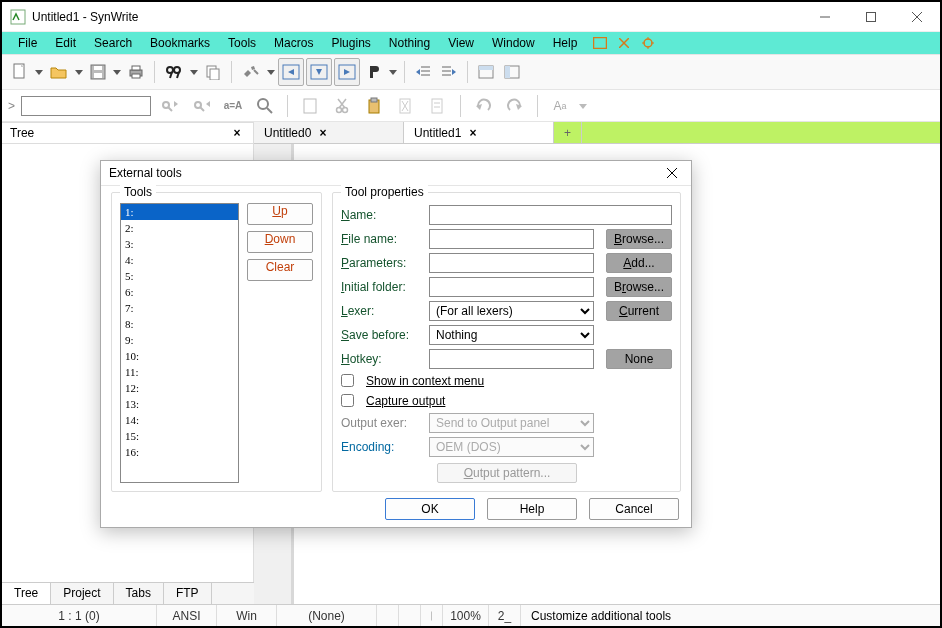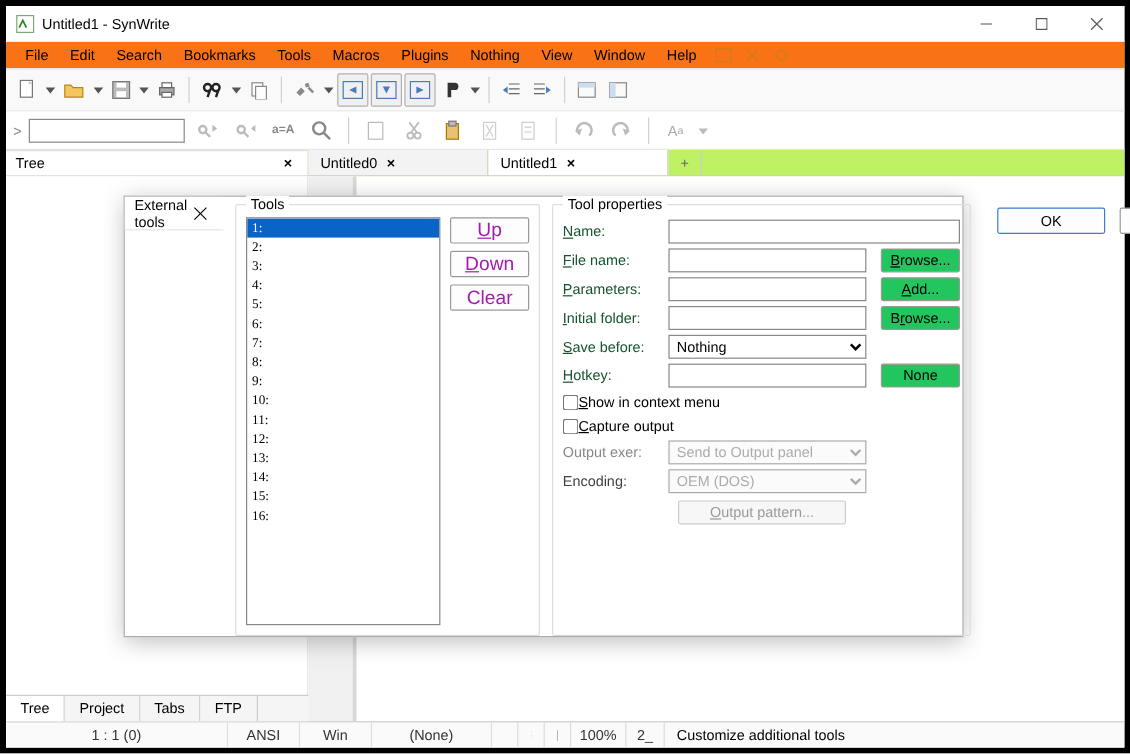--- a/index.html
+++ b/index.html
@@ -1,24 +1,24 @@
 <!DOCTYPE html>
 <html><head>
 <meta charset="utf-8">
 <style>
   * { box-sizing: border-box; }
   html,body { margin:0; padding:0; font-family: "Segoe UI", Tahoma, sans-serif; font-size:12px; color:#000; background:#fff; }
-  .window { width:942px; height:628px; display:flex; flex-direction:column; border:5px solid #000000; position:relative; background:#fff;}
+  .window { width:942px; height:628px; display:flex; flex-direction:column; border:2px solid #000000; position:relative; background:#fff;}
   .titlebar { height:30px; display:flex; align-items:center; padding:0 0 0 8px; background:#fff; border-bottom:1px solid #eee; }
   .titlebar .app-icon { width:16px; height:16px; margin-right:6px; }
   .titlebar .title { flex:1; color:#000; font-size:12px; }
   .titlebar .win-controls { display:flex; }
   .win-btn { width:46px; height:30px; display:flex; align-items:center; justify-content:center; color:#555; }
   .win-btn svg { pointer-events:none; }
-  .menubar { height:22px; display:flex; align-items:center; gap:2px; padding:0 8px; background:#f97316; }
+  .menubar { height:22px; display:flex; align-items:center; gap:2px; padding:0 8px; background:#5eead4; }
   .menubar .menu-item { padding:2px 8px; color:#000; white-space:nowrap; }
   .menubar .menu-icon { margin-left:4px; width:18px; display:flex; justify-content:center; }
   .toolbar { height:36px; display:flex; align-items:center; gap:2px; padding:2px 6px; border-top:1px solid #e5e5e5; border-bottom:1px solid #e5e5e5; background:#f9f9f9; }
   .tb-btn { min-width:24px; height:28px; display:flex; align-items:center; justify-content:center; padding:0 3px; border:1px solid transparent; border-radius:2px; position:relative;}
   .tb-btn.box { border:1px solid #b0b0b0; background:#f0f0f0;}
   .tb-sep { width:1px; height:22px; background:#d0d0d0; margin:0 4px; }
   .tb-drop { width:10px; display:flex; align-items:center; justify-content:center; }
   .search-row { height:32px; display:flex; align-items:center; gap:4px; padding:0 6px; border-bottom:1px solid #e5e5e5; background:#fff;}
   .search-row input { width:130px; height:20px; border:1px solid #888; padding:0 4px; font-size:12px;}
   .search-row .sb-label{ color:#888; margin-right:2px;}
@@ -36,49 +36,49 @@
   .right { flex:1; display:flex; flex-direction:column; }
   .doc-tabs { height:22px; display:flex; align-items:stretch; background:#bef264; border-bottom:1px solid #ccc;}
   .doc-tab { display:flex; align-items:center; gap:8px; padding:0 10px; border-right:1px solid #ccc; background:#f3f3f3; min-width:150px;}
   .doc-tab.active{ background:#fff; }
   .doc-tab .x{ font-weight:bold; color:#000;}
   .doc-add { width:28px; display:flex; align-items:center; justify-content:center; color:#666; border-right:1px solid #ccc;}
   .editor { flex:1; display:flex; background:#fff;}
   .gutter { width:40px; background:#f0f0f0; border-right:3px solid #d8d8d8;}
   .statusbar { height:22px; display:flex; align-items:center; border-top:1px solid #ccc; background:#fafafa; font-size:12px;}
   .sb-cell { padding:0 10px; border-right:1px solid #ddd; height:100%; display:flex; align-items:center; justify-content:center; color:#333;}
-  .sb-cell.first{ width:185px; justify-content:center;}
+  .sb-cell.first{ width:155px; justify-content:center;}
   .sb-icon { width:22px; justify-content:center;}
   .sb-flex { flex:1; padding:0 10px; display:flex; align-items:center;}
 
   
-  .modal { position:absolute; left:98px; top:158px; width:700px; height:368px; background:#fff; border:1px solid #aaa; box-shadow:0 4px 18px rgba(0,0,0,.25); display:flex; flex-direction:row; }
+  .modal { position:absolute; left:98px; top:158px; width:592px; height:368px; background:#fff; border:1px solid #aaa; box-shadow:0 4px 18px rgba(0,0,0,.25); display:flex; flex-direction:column; }
   .modal-title { height:28px; display:flex; align-items:center; padding:0 8px; border-bottom:1px solid #e5e5e5; background:#fff;}
   .modal-title .t { flex:1; font-size:12px;}
   .modal-title .close{ width:22px; height:22px; display:flex; align-items:center; justify-content:center;}
   .modal-body { flex:1; display:flex; gap:10px; padding:6px 10px 0 10px;}
   .group { border:1px solid #ddd; border-radius:2px; position:relative; padding:10px 8px 8px 8px;}
   .group > .legend { position:absolute; top:-8px; left:8px; background:#fff; padding:0 4px; font-size:12px; color:#000;}
   .tools-group { width:254px; display:flex; gap:8px;}
   .tool-list { flex:1; border:1px solid #888; background:#fff; font-family:Tahoma; font-size:11px; overflow:auto;}
   .tool-item{ padding:0 4px; line-height:16px;}
   .tool-item.sel{ background:#0a64c8; color:#fff;}
   .tool-btns { display:flex; flex-direction:column; gap:6px;}
-  .dlg-btn { width:72px; height:22px; border:1px solid #999; background:#fdfdfd; border-radius:2px; display:flex; align-items:flex-end; justify-content:center; font-size:16px; text-decoration:none; color:#a21caf;}
+  .dlg-btn { width:72px; height:22px; border:1px solid #999; background:#fdfdfd; border-radius:2px; display:flex; align-items:flex-start; justify-content:center; font-size:12px; text-decoration:none; color:#c2410c;}
   .dlg-btn.small{ width:66px;}
 
   .props-group { flex:1; }
   .form-row { display:flex; align-items:center; height:24px; gap:6px;}
   .form-row .lbl { width:82px; color:#14532d;}
   .u { text-decoration:underline; }
   .form-row input[type=text]{ flex:1; height:20px; border:1px solid #888; padding:0 4px; font-size:12px;}
   .form-row select{ flex:1; height:20px; border:1px solid #888; font-size:12px; background:#fff; padding:0 2px;}
   .form-row select:disabled, .form-row input:disabled{ color:#888; background:#fafafa;}
-  .side-btn{ width:66px; height:20px; border:1px solid #999; background:#22c55e; border-radius:2px; display:flex; align-items:center; justify-content:center; font-size:12px; margin-left:6px;}
-  .check-row{ display:flex; align-items:center; gap:0; height:20px; padding-left:0;}
+  .side-btn{ width:66px; height:20px; border:1px solid #999; background:#a3a3a3; border-radius:2px; display:flex; align-items:center; justify-content:center; font-size:12px; margin-left:6px;}
+  .check-row{ display:flex; align-items:center; gap:12px; height:20px; padding-left:0;text-decoration:underline;}
   .check-row input{ margin:0;}
   .modal-footer { height:40px; display:flex; align-items:center; justify-content:flex-end; gap:12px; padding:0 12px;}
   .foot-btn { width:90px; height:22px; border:1px solid #999; background:#fdfdfd; border-radius:2px; display:flex; align-items:center; justify-content:center;}
   .foot-btn.primary{ border-color:#3a7bd5;}
   .pattern-btn{ width:140px; height:20px; border:1px solid #ccc; color:#999; background:#f7f7f7; border-radius:2px; display:flex; align-items:center; justify-content:center; margin:4px 0 0 96px;}
   svg{ display:block;}
 </style>
 </head>
 <body>
 
@@ -485,20 +485,27 @@
             </div>
         </div>
         <div class="form-row">
           <span class="lbl"><span class="u">I</span>nitial folder:</span>
           <input type="text" style="">
           <div class="side-btn">
               <span>B<span class="u">r</span>owse...</span>
             </div>
         </div>
         <div class="form-row">
+          <span class="lbl"><span class="u">L</span>exer:</span>
+          <select><option>(For all lexers)</option></select>
+          <div class="side-btn">
+              <span><span class="u">C</span>urrent</span>
+            </div>
+        </div>
+        <div class="form-row">
           <span class="lbl"><span class="u">S</span>ave before:</span>
           <select><option>Nothing</option></select>
           <div style="width:72px"></div>
         </div>
         <div class="form-row">
           <span class="lbl"><span class="u">H</span>otkey:</span>
           <input type="text" style="">
           <div class="side-btn">None</div>
         </div>
         <div class="check-row">
@@ -508,21 +515,21 @@
         <div class="check-row">
           <input type="checkbox" style="">
           <span><span class="u">C</span>apture output</span>
         </div>
         <div class="form-row">
           <span class="lbl" style="color:#888">Output exer:</span>
           <select disabled=""><option>Send to Output panel</option></select>
           <div style="width:72px"></div>
         </div>
         <div class="form-row">
-          <span class="lbl" style="color:#404040">Encoding:</span>
+          <span class="lbl" style="color:#0369a1">Encoding:</span>
           <select disabled=""><option>OEM (DOS)</option></select>
           <div style="width:72px"></div>
         </div>
         <div class="pattern-btn">
             <span><span style="text-decoration:underline">O</span>utput pattern...</span>
           </div>
       </div>
     </div>
     <div class="modal-footer">
       <div class="foot-btn primary">OK</div>

